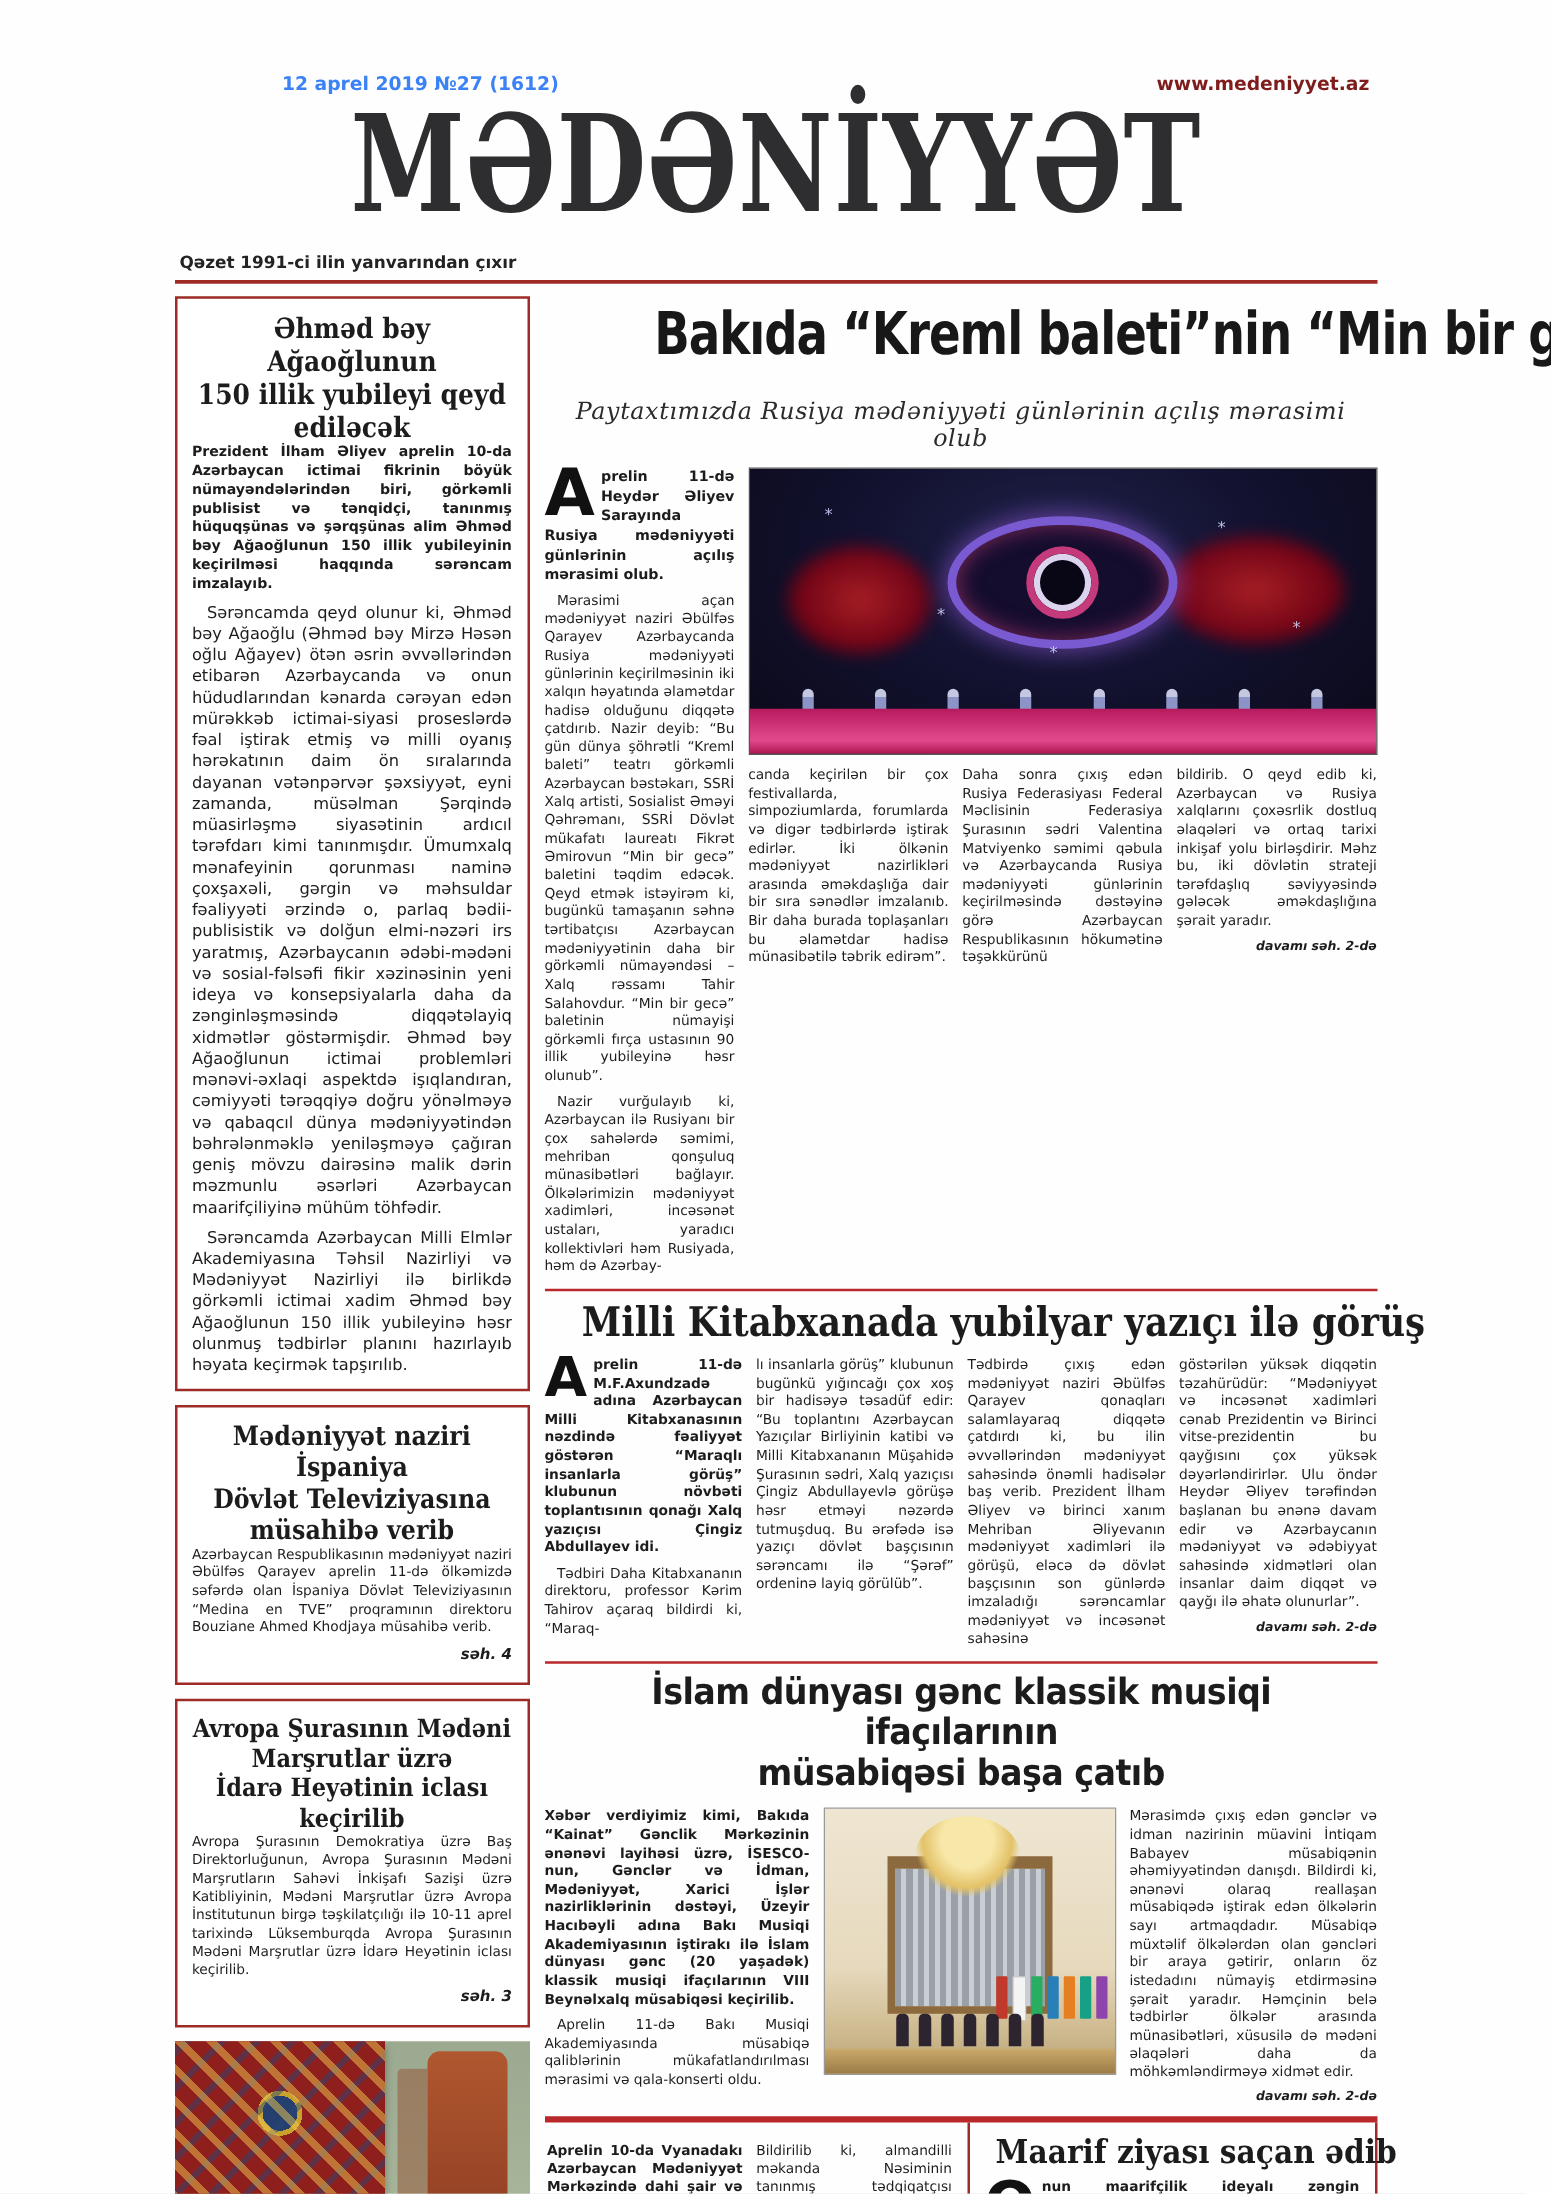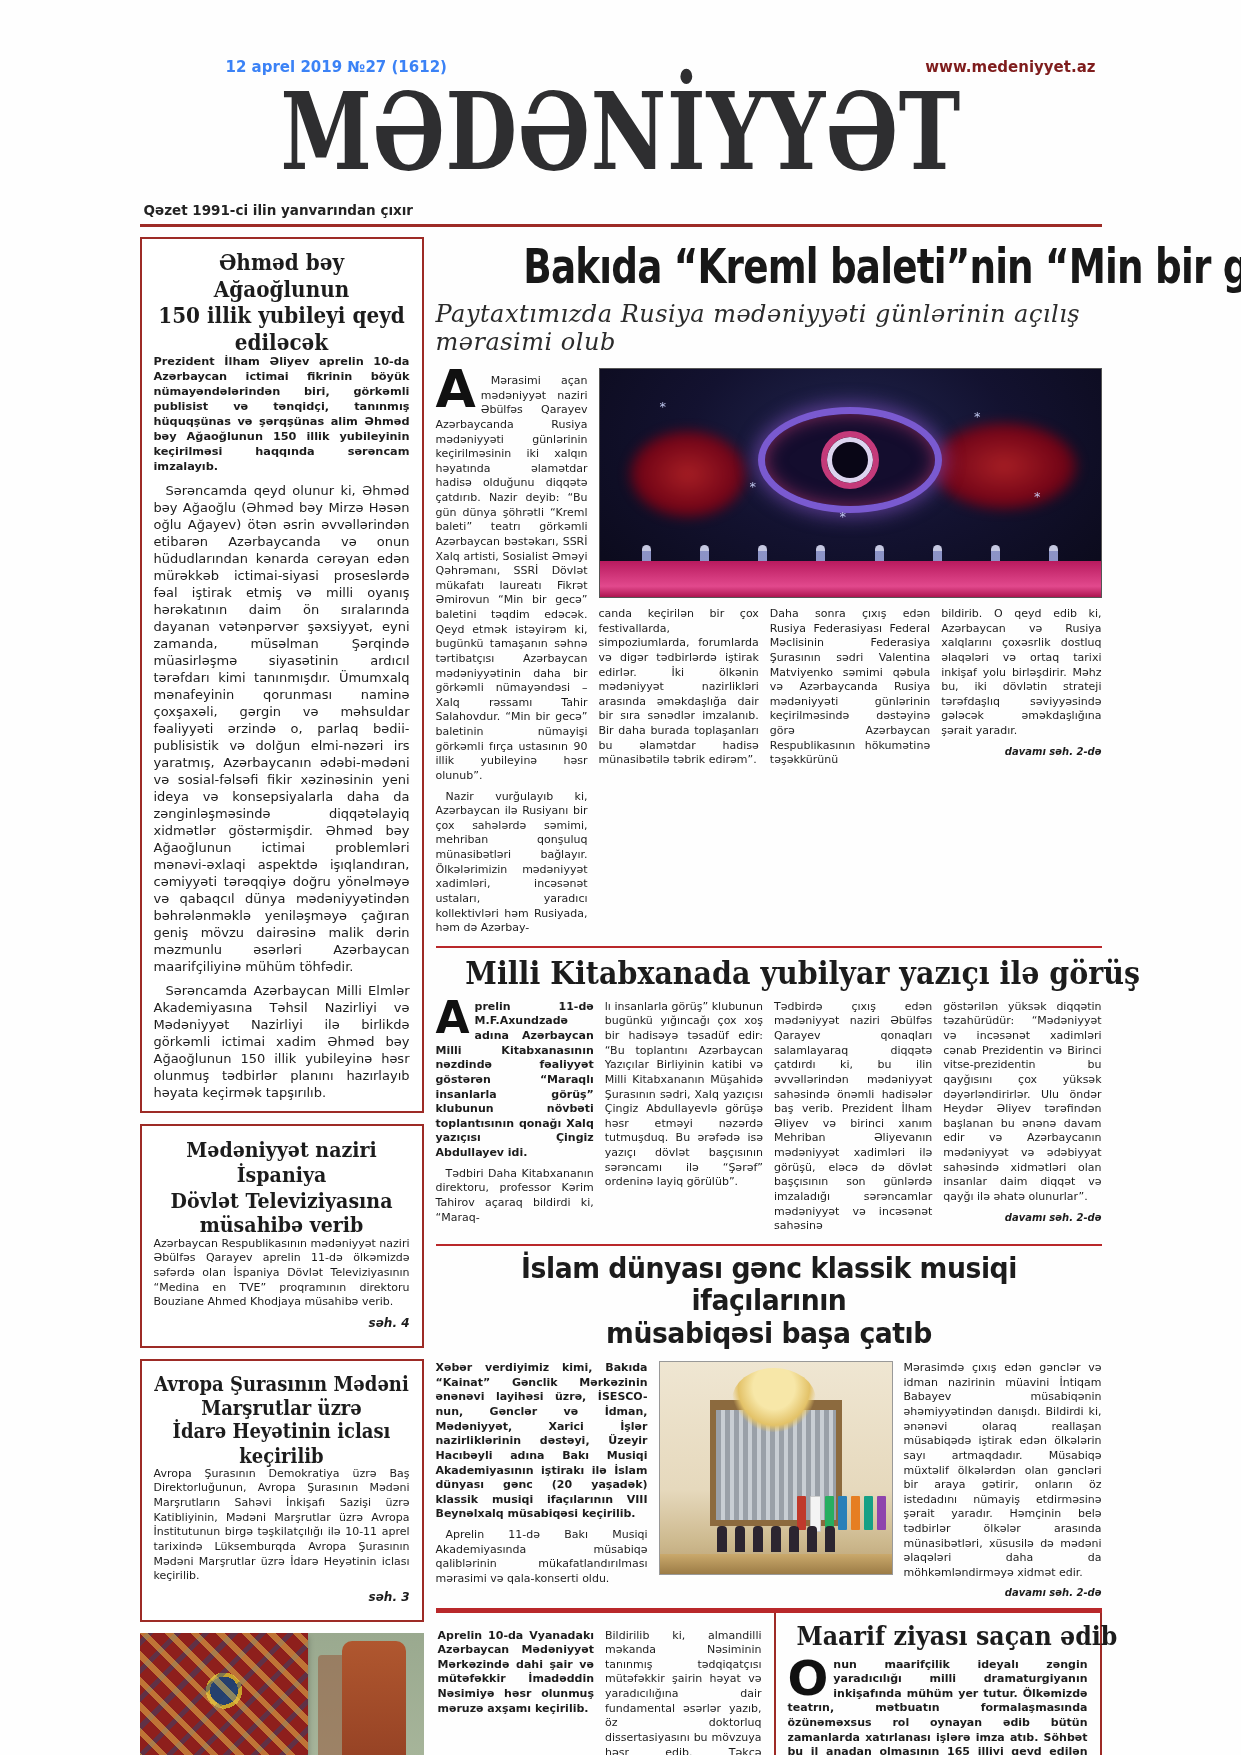--- a/index.html
+++ b/index.html
@@ -44,22 +44,22 @@
      border-radius:10px 10px 4px 4px;box-shadow:-30px 8px 0 -6px rgba(150,90,60,.55);}
   .vitrine{position:absolute;left:12px;bottom:44px;width:200px;height:86px;background:linear-gradient(180deg,rgba(230,240,230,.75),rgba(190,200,185,.5));
      transform:skewX(-18deg);border:1px solid rgba(255,255,255,.6);}
   .museum-title{font-family:"DejaVu Serif",serif;font-weight:bold;font-size:24px;text-align:center;
      color:#be185d;margin:-38px 0 8px;position:relative;}
 
   
   .lead-headline{text-align:center;margin-top:2px;}
   .lead-headline span{display:inline-block;font-weight:bold;font-size:45px;letter-spacing:-1px;
       transform:scale(0.83,1.05);transform-origin:center top;white-space:nowrap;color:#181818;}
-  .lead-subhead{text-align:left;font-family:"DejaVu Serif",serif;font-style:italic;font-size:24px;
-      letter-spacing:0.5px;color:#2b2b2b;margin-top:8px;}
+  .lead-subhead{text-align:center;font-family:"DejaVu Serif",serif;font-style:italic;font-size:19px;
+      letter-spacing:0.5px;color:#2b2b2b;margin-top:26px;}
   .lead-body{display:flex;gap:11px;margin-top:12px;}
   .col-n{font-size:11px;line-height:1.33;text-align:justify;}
   .lead-c1{width:152px;flex:0 0 152px;}
   .lead-right{flex:1;min-width:0;}
   .dropcap{float:left;font-weight:bold;font-size:52px;line-height:42px;padding-right:5px;color:#111;}
   .intro-b{font-weight:bold;font-size:11.4px;line-height:1.32;text-align:justify;}
   .para{margin-top:6px;text-indent:10px;}
 
   .ballet-photo{height:228px;position:relative;overflow:hidden;border:1px solid #555;
      background:radial-gradient(ellipse at 50% 30%,#20244c 0%,#131230 45%,#0a0918 100%);}
@@ -180,20 +180,21 @@
     <div class="main-col">
 
       <div class="lead-headline">
         <span>Bakıda “Kreml baleti”nin “Min bir gecə”si</span>
       </div>
       <div class="lead-subhead">Paytaxtımızda Rusiya mədəniyyəti günlərinin açılış mərasimi olub</div>
 
       <div class="lead-body">
         <div class="lead-c1 col-n">
           <span class="dropcap">A</span>
+          <span class="intro-b">prelin 11-də Heydər Əliyev Sarayında Rusiya mədəniyyəti günlərinin açılış mərasimi olub.</span>
           <div class="para">Mərasimi açan mədəniyyət naziri Əbülfəs Qarayev Azərbaycanda Rusiya mədəniyyəti günlərinin keçirilməsinin iki xalqın həyatında əlamətdar hadisə olduğunu diqqətə çatdırıb. Nazir deyib: “Bu gün dünya şöhrətli “Kreml baleti” teatrı görkəmli Azərbaycan bəstəkarı, SSRİ Xalq artisti, Sosialist Əməyi Qəhrəmanı, SSRİ Dövlət mükafatı laureatı Fikrət Əmirovun “Min bir gecə” baletini təqdim edəcək. Qeyd etmək istəyirəm ki, bugünkü tamaşanın səhnə tərtibatçısı Azərbaycan mədəniyyətinin daha bir görkəmli nümayəndəsi – Xalq rəssamı Tahir Salahovdur. “Min bir gecə” baletinin nümayişi görkəmli fırça ustasının 90 illik yubileyinə həsr olunub”.</div>
           <div class="para">Nazir vurğulayıb ki, Azərbaycan ilə Rusiyanı bir çox sahələrdə səmimi, mehriban qonşuluq münasibətləri bağlayır. Ölkələrimizin mədəniyyət xadimləri, incəsənət ustaları, yaradıcı kollektivləri həm Rusiyada, həm də Azərbay-</div>
         </div>
         <div class="lead-right">
           <div class="ballet-photo">
             <div class="splash" style="left:28px;top:60px;"></div>
             <div class="splash" style="right:22px;top:52px;width:150px;"></div>
             <div class="eye">
               <div class="iris"></div>
             </div>

